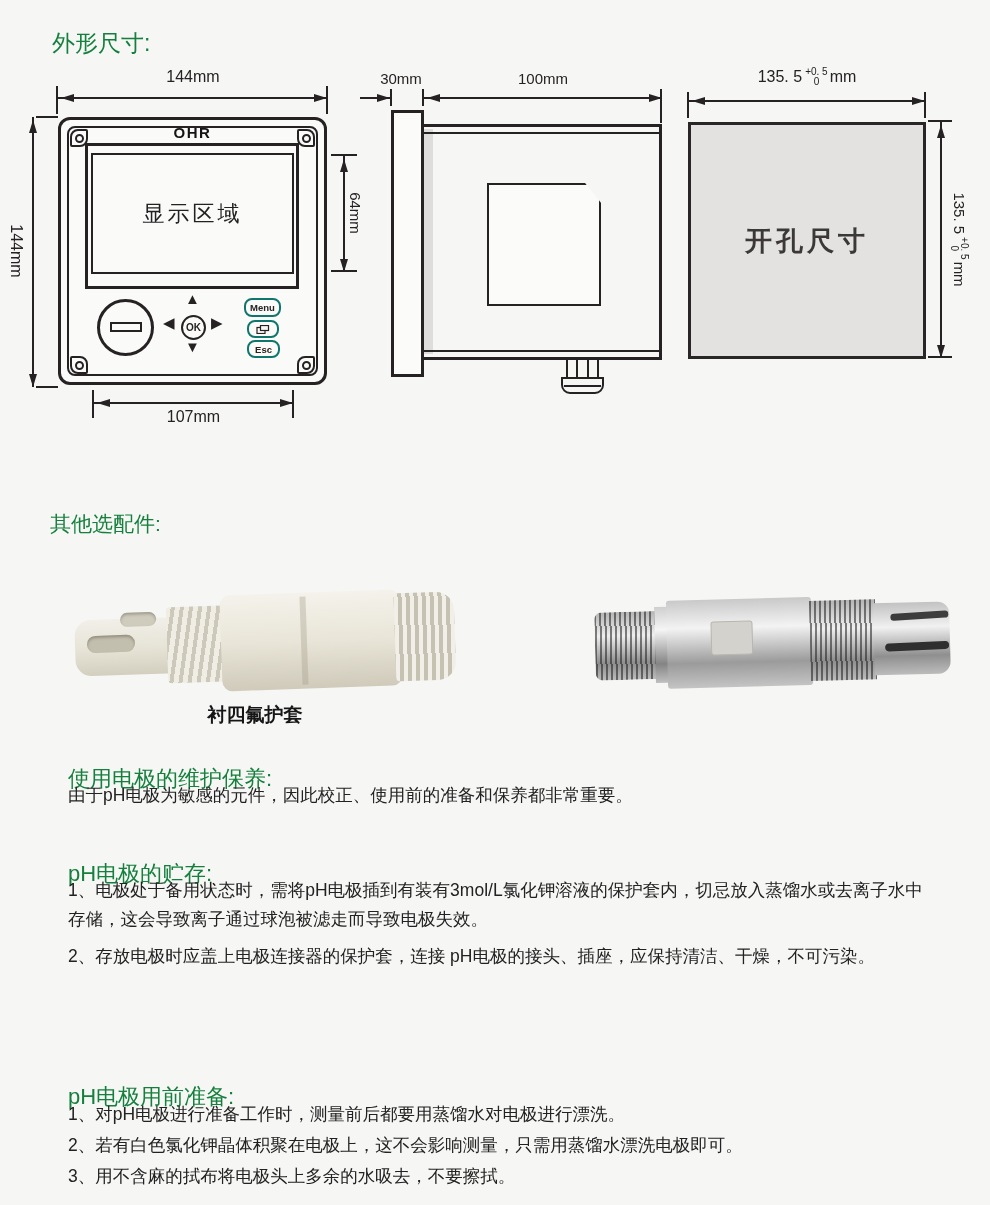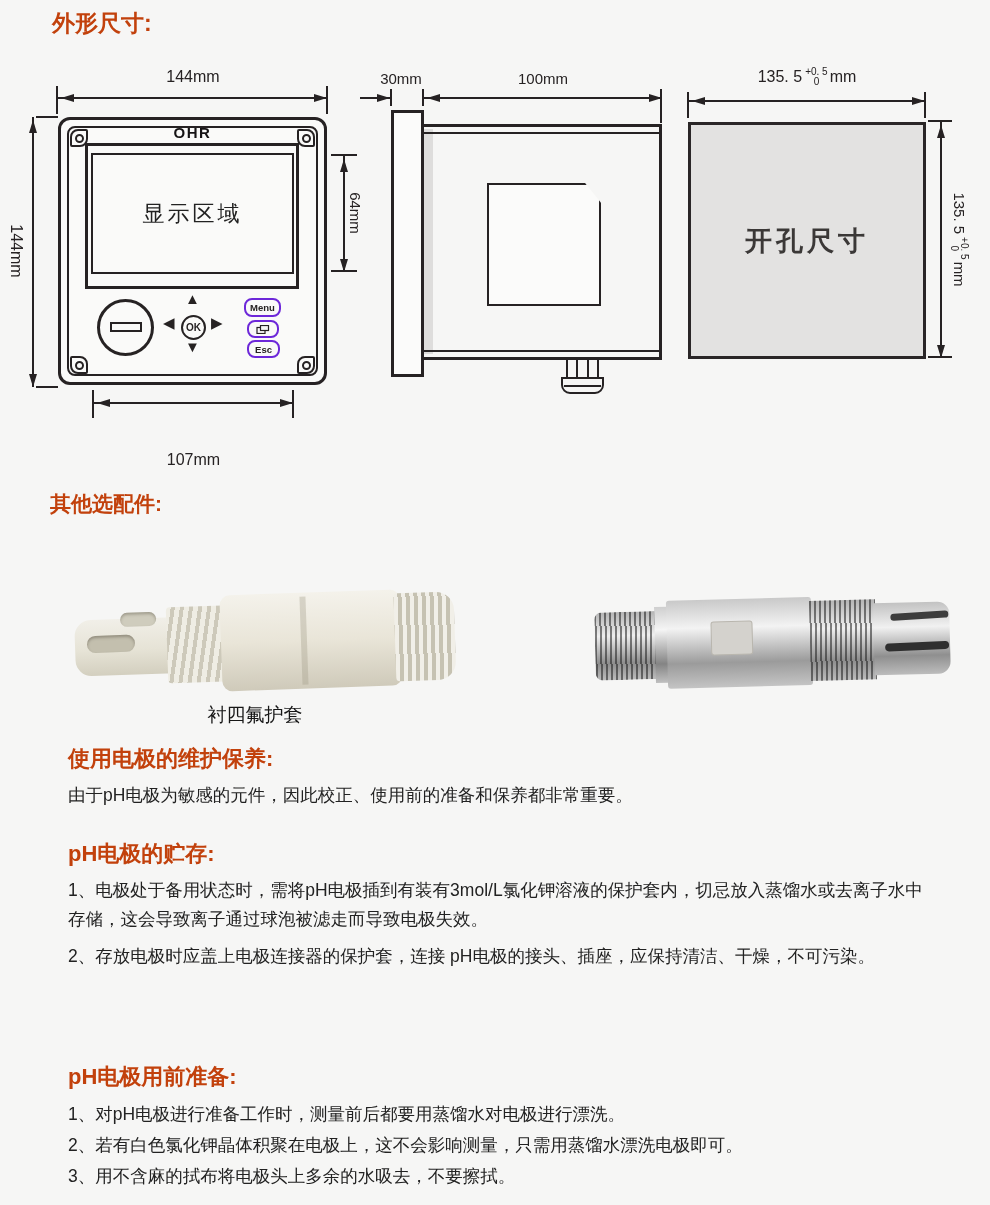--- a/index.html
+++ b/index.html
@@ -11,23 +11,23 @@
   .ar-r{border-left:13px solid #262223;border-top:4px solid transparent;border-bottom:4px solid transparent;}
   .ar-l{border-right:13px solid #262223;border-top:4px solid transparent;border-bottom:4px solid transparent;}
   .ar-u{border-bottom:13px solid #262223;border-left:4px solid transparent;border-right:4px solid transparent;}
   .ar-d{border-top:13px solid #262223;border-left:4px solid transparent;border-right:4px solid transparent;}
   .dimtxt{position:absolute;font-size:16px;color:#262223;white-space:nowrap;}
   .ctr{display:flex;align-items:center;justify-content:center;text-align:center;}
   .rot90{transform:rotate(90deg);}
   .tol{display:inline-flex;flex-direction:column;font-size:10px;line-height:10px;vertical-align:2px;margin:0 2px 0 3px;}
   .tol i{font-style:normal;}
   h1,h2,p{margin:0;}
-  .sec-title{position:absolute;font-weight:700;font-size:22px;color:#c2410c;}
+  .sec-title{position:absolute;font-weight:400;font-size:22px;color:#15803d;margin-top:20px;}
   .body-txt{position:absolute;font-size:17.5px;font-weight:500;color:#222;line-height:29px;}
-  .pill{position:absolute;border:2px solid #6d28d9;border-radius:8px;font-size:9.5px;font-weight:700;
+  .pill{position:absolute;border:2px solid #0f766e;border-radius:8px;font-size:9.5px;font-weight:700;
         display:flex;align-items:center;justify-content:center;color:#262223;background:transparent;}
   .serif{font-family:"Liberation Serif",serif;}
 </style>
 </head>
 <body>
 
 <div id="canvas">
 
   <h1 class="sec-title" style="left:52px;top:8px;font-size:23px;">外形尺寸:</h1>
 
@@ -91,21 +91,21 @@
         <rect x="4.5" y="0.5" width="8" height="5" fill="#f6f6f5" stroke="#262223" stroke-width="1.2"></rect>
       </svg>
     </div>
     <div class="pill" style="left:247px;top:340px;width:29px;height:14px;">Esc</div>
 
     <div class="ln" style="left:92px;top:390px;width:2px;height:28px;"></div>
     <div class="ln" style="left:292px;top:390px;width:2px;height:28px;"></div>
     <div class="ln" style="left:94px;top:402px;width:199px;height:2px;"></div>
     <div class="arr ar-l" style="left:94px;top:399px;"></div>
     <div class="arr ar-r" style="left:280px;top:399px;"></div>
-    <div class="dimtxt ctr" style="left:94px;top:408px;width:199px;margin-top:43px;">107mm</div>
+    <div class="dimtxt ctr" style="left:94px;top:408px;width:199px;">107mm</div>
   </div>
 
   <div class="abs" style="left:0;top:0;width:680px;height:440px;">
     <div class="dimtxt ctr" style="left:377px;top:70px;width:48px;font-size:15px;">30mm</div>
     <div class="dimtxt ctr" style="left:424px;top:70px;width:238px;font-size:15px;">100mm</div>
 
     <div class="ln" style="left:360px;top:97px;width:30px;height:2px;"></div>
     <div class="arr ar-r" style="left:377px;top:94px;"></div>
     <div class="ln" style="left:390px;top:89px;width:2px;height:17px;"></div>
     <div class="ln" style="left:422px;top:89px;width:2px;height:17px;"></div>
@@ -164,21 +164,21 @@
 
   <div class="abs" style="left:75px;top:592px;width:380px;height:100px;transform:rotate(-2deg);">
     <div class="abs" style="left:0;top:22px;width:98px;height:56px;background:linear-gradient(180deg,#f1efe8,#e6e3d6 55%,#d3cfbf);border-radius:16px 0 0 16px;"></div>
     <div class="abs" style="left:12px;top:38px;width:48px;height:17px;background:#c3bfae;border-radius:9px;box-shadow:inset 0 2px 3px rgba(90,85,70,.45);"></div>
     <div class="abs" style="left:46px;top:16px;width:36px;height:14px;background:#cfccbd;border-radius:7px;box-shadow:inset 0 2px 3px rgba(90,85,70,.4);"></div>
     <div class="abs" style="left:92px;top:12px;width:60px;height:76px;background:repeating-linear-gradient(100deg,#efede4 0 5px,#cdc9ba 5px 9px);border-radius:4px;"></div>
     <div class="abs" style="left:146px;top:2px;width:180px;height:96px;background:linear-gradient(180deg,#f4f2eb,#e9e5d8 50%,#cfcaba);border-radius:10px;"></div>
     <div class="abs" style="left:226px;top:6px;width:6px;height:88px;background:rgba(160,155,135,.35);"></div>
     <div class="abs" style="left:320px;top:6px;width:60px;height:88px;background:repeating-linear-gradient(90deg,#f1efe8 0 4px,#c6c2b2 4px 8px);border-radius:4px 18px 18px 4px;"></div>
   </div>
-  <div class="abs ctr" style="left:155px;top:702px;width:200px;font-size:19px;font-weight:400;color:#161616;">衬四氟护套</div>
+  <div class="abs ctr" style="left:155px;top:702px;width:200px;font-size:19px;font-weight:700;color:#161616;">衬四氟护套</div>
 
   <div class="abs" style="left:595px;top:598px;width:355px;height:90px;transform:rotate(-1.5deg);">
     <div class="abs" style="left:0;top:10px;width:62px;height:68px;border-radius:7px 0 0 7px;background:repeating-linear-gradient(90deg,rgba(30,30,30,.55) 0 2px,rgba(255,255,255,0) 2px 5px),linear-gradient(180deg,#b4b4b4,#efefef 35%,#8d8d8d 75%,#bdbdbd);"></div>
     <div class="abs" style="left:60px;top:6px;width:14px;height:76px;background:linear-gradient(180deg,#cfcfcf,#f5f5f5 30%,#848484 75%,#c0c0c0);"></div>
     <div class="abs" style="left:72px;top:0;width:145px;height:88px;border-radius:3px;background:linear-gradient(180deg,#c9c9c9,#f3f3f3 32%,#9b9b9b 72%,#c4c4c4);"></div>
     <div class="abs" style="left:116px;top:22px;width:42px;height:34px;background:#d4d2cd;border:1px solid #b9b6ae;border-radius:3px;"></div>
     <div class="abs" style="left:215px;top:4px;width:66px;height:80px;background:repeating-linear-gradient(90deg,rgba(30,30,30,.55) 0 2px,rgba(255,255,255,0) 2px 5px),linear-gradient(180deg,#b4b4b4,#f0f0f0 35%,#8d8d8d 75%,#bdbdbd);"></div>
     <div class="abs" style="left:279px;top:8px;width:76px;height:72px;border-radius:0 12px 12px 0;background:linear-gradient(180deg,#c2c2c2,#f1f1f1 34%,#8f8f8f 74%,#bcbcbc);"></div>
     <div class="abs" style="left:296px;top:18px;width:58px;height:7px;background:#3d3d3d;border-radius:4px;transform:rotate(-2deg);"></div>
     <div class="abs" style="left:290px;top:48px;width:64px;height:8px;background:#2f2f2f;border-radius:4px;transform:rotate(-1deg);"></div>

